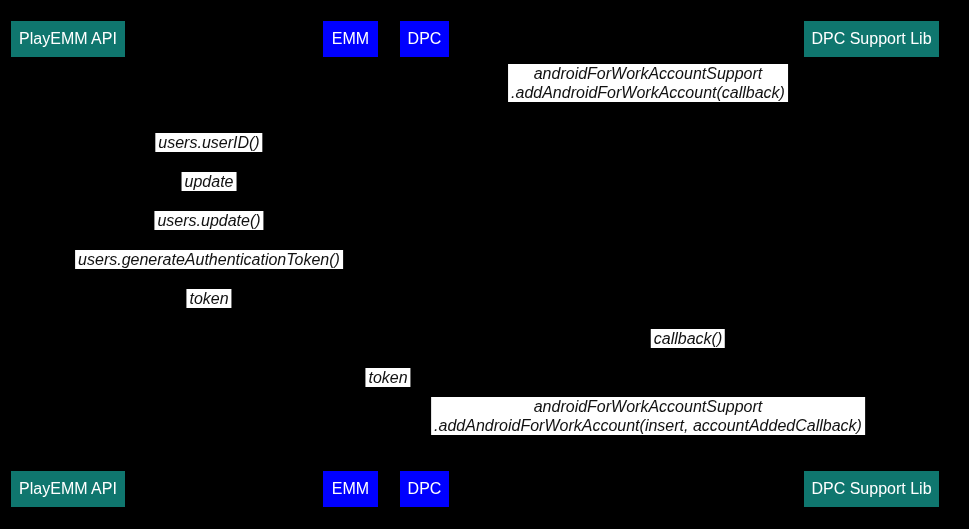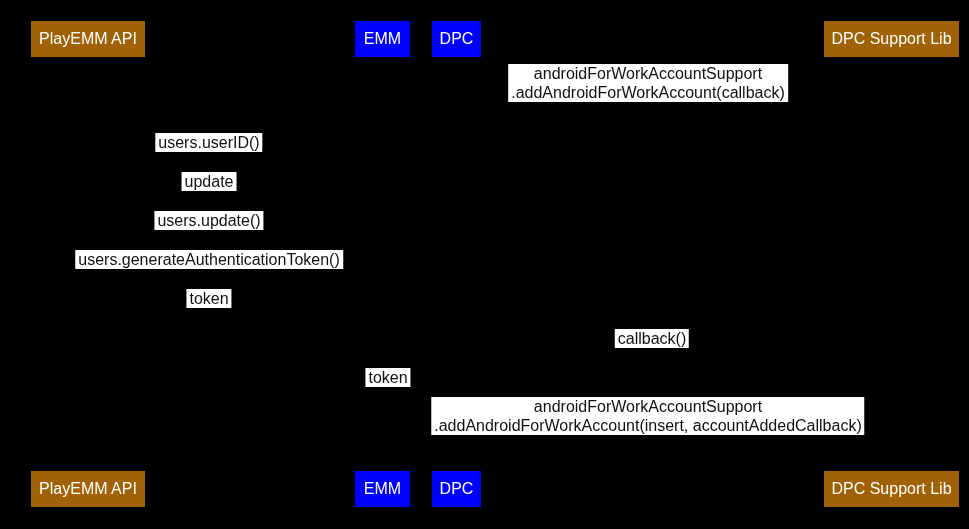--- a/index.html
+++ b/index.html
@@ -12,27 +12,27 @@
   }
   .lifeline{
     position:absolute;top:57px;height:414px;width:1px;
     background:#000000; 
   }
   .actor{
     position:absolute;height:36px;
     display:flex;align-items:center;justify-content:center;
     color:#ffffff;font-size:16px;white-space:nowrap;
   }
-  .actor.green{background:#a16207;margin-left:20px;}
-  .actor.blue{background:#0000ff;margin-left:32px;}
+  .actor.green{background:#0f766e;}
+  .actor.blue{background:#0000ff;}
   .msg{
     position:absolute;transform:translateX(-50%);
     background:#ffffff;color:#111111;
     font-size:16px;line-height:19px;
-    padding:0 3px;text-align:center;white-space:nowrap;
+    padding:0 3px;text-align:center;white-space:nowrap;font-style:italic;
   }
 </style>
 </head>
 <body>
 
 <div class="stage">
 
   <div class="lifeline" style="left:67px"></div>
   <div class="lifeline" style="left:350px"></div>
   <div class="lifeline" style="left:424px"></div>
@@ -46,21 +46,21 @@
   <div class="msg" style="left:648px;top:64px">
     <div>androidForWorkAccountSupport</div>
     <div>.addAndroidForWorkAccount(callback)</div>
   </div>
 
   <div class="msg" style="left:209px;top:133px">users.userID()</div>
   <div class="msg" style="left:209px;top:172px">update</div>
   <div class="msg" style="left:209px;top:211px">users.update()</div>
   <div class="msg" style="left:209px;top:250px">users.generateAuthenticationToken()</div>
   <div class="msg" style="left:209px;top:289px">token</div>
-  <div class="msg" style="left:652px;top:329px">callback()</div>
+  <div class="msg" style="left:688px;top:329px">callback()</div>
   <div class="msg" style="left:388px;top:368px">token</div>
 
   <div class="msg" style="left:648px;top:397px">
     <div>androidForWorkAccountSupport</div>
     <div>.addAndroidForWorkAccount(insert, accountAddedCallback)</div>
   </div>
 
   <div class="actor green" style="left:11px;top:471px;width:114px">PlayEMM API</div>
   <div class="actor blue" style="left:323px;top:471px;width:55px">EMM</div>
   <div class="actor blue" style="left:400px;top:471px;width:49px">DPC</div>

